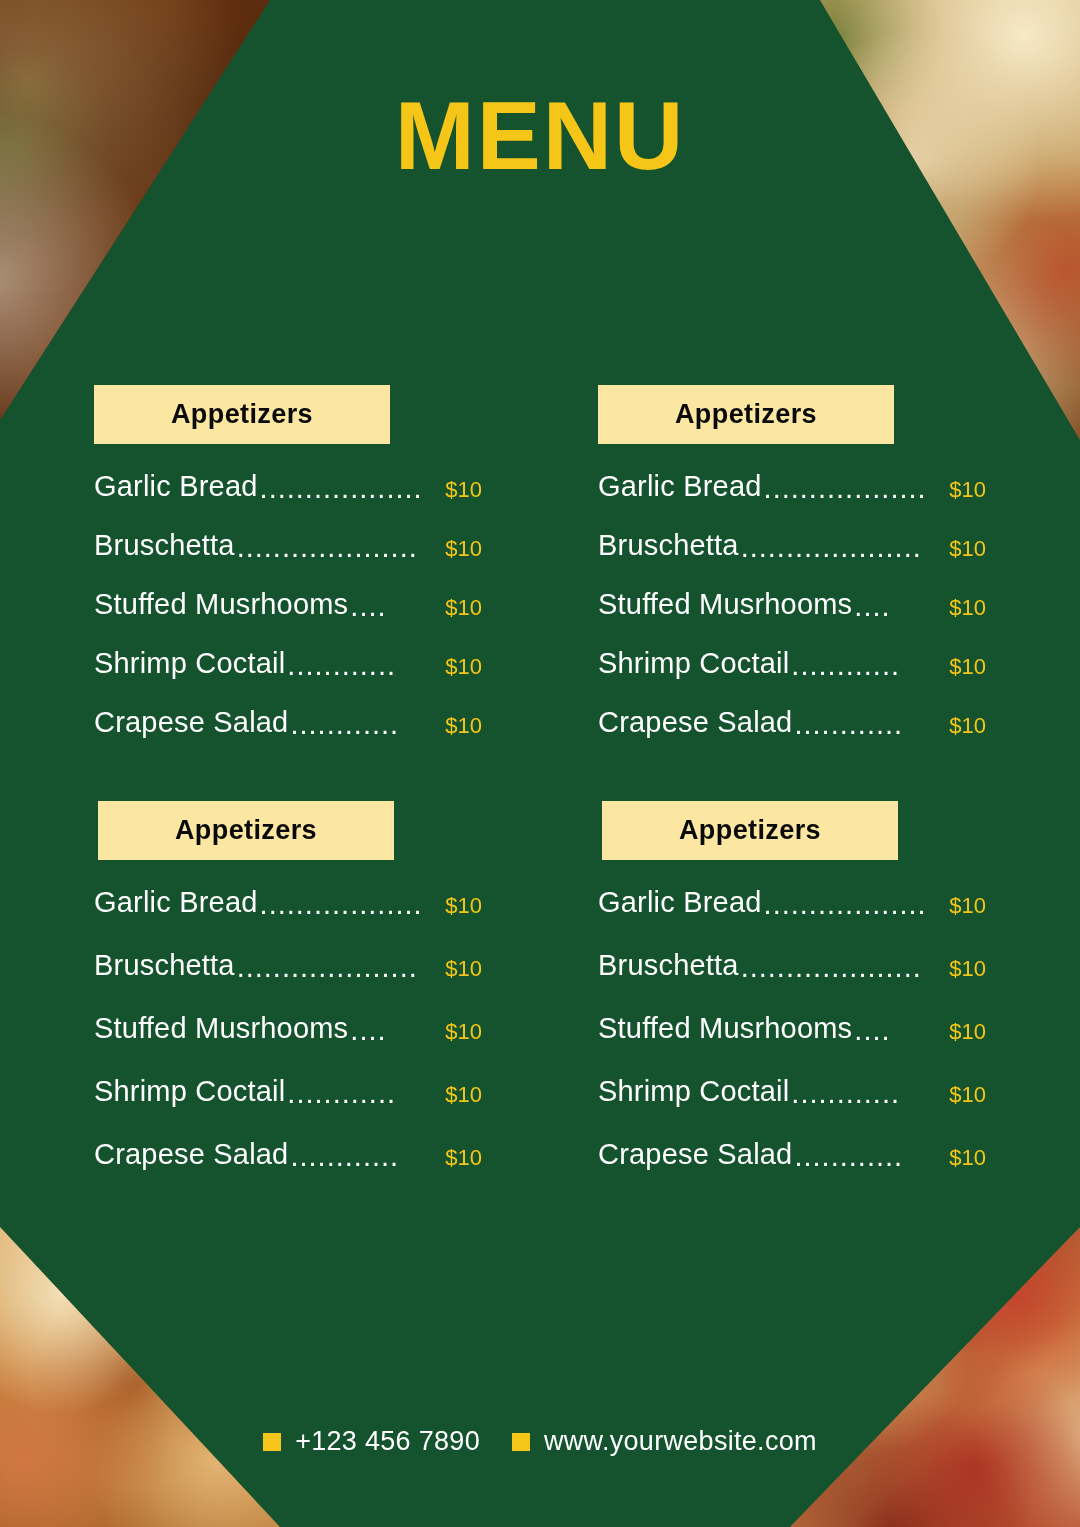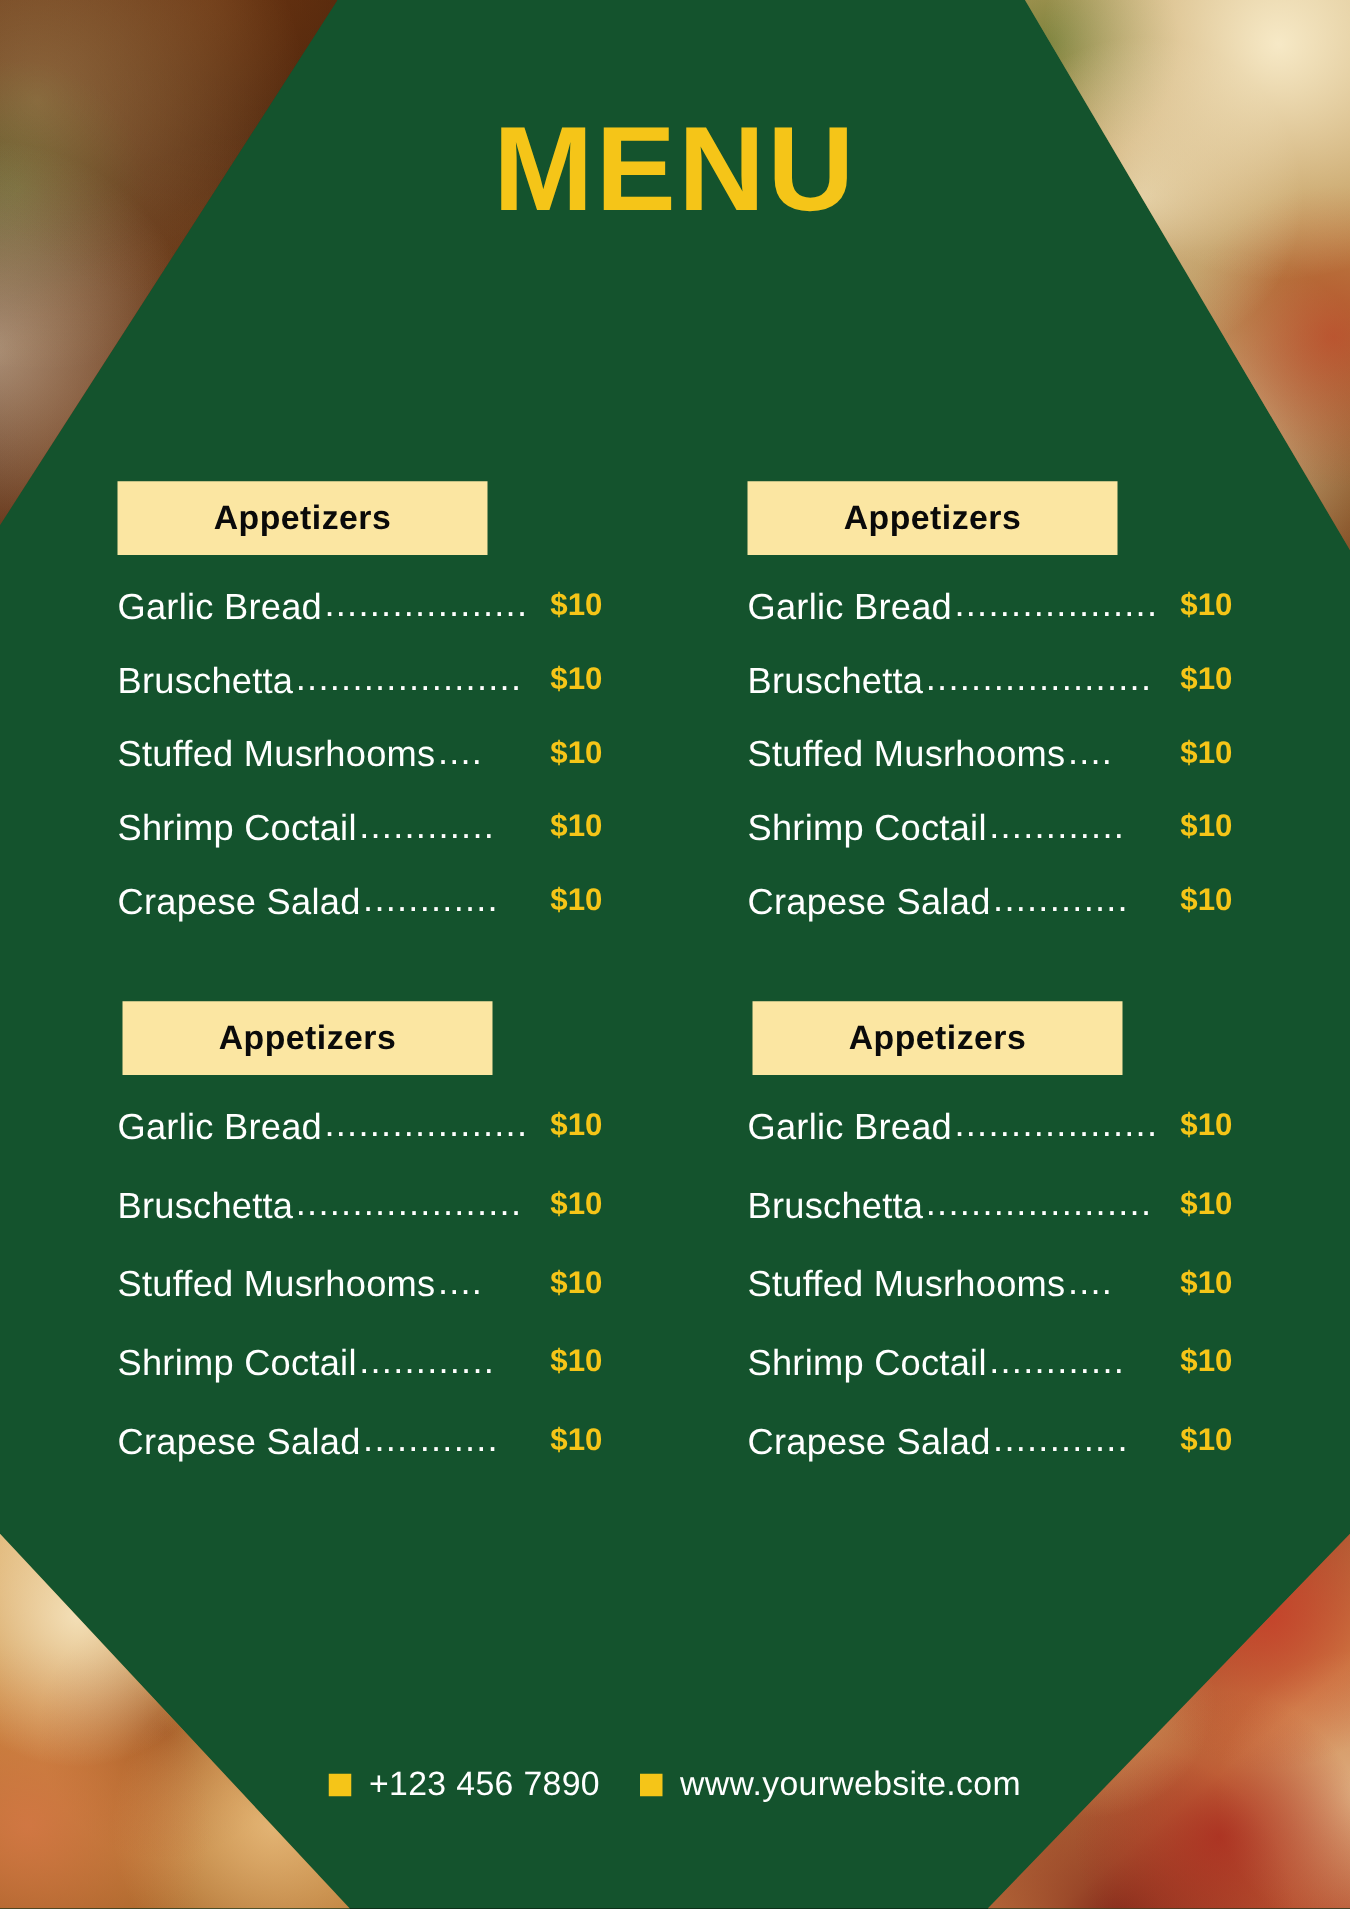--- a/index.html
+++ b/index.html
@@ -150,54 +150,54 @@
     padding: 14px 0;
     width: 296px;
     text-align: center;
     box-sizing: border-box;
   }
   .items {
     margin-top: 26px;
   }
   .item {
     display: flex;
-    align-items: flex-start;
+    align-items: flex-end;
     margin-bottom: 26px;
     white-space: nowrap;
   }
   .item-name {
     font-size: 29px;
     color: #ffffff;
     font-weight: 400;
     letter-spacing: .2px;
   }
   .dots {
     flex: 1;
     overflow: hidden;
     color: #ffffff;
     font-size: 29px;
     letter-spacing: 1px;
     margin-left: 2px;
     margin-right: 8px;
     line-height: 1;
   }
   .item-price {
-    font-size: 25px;
+    font-size: 22px;
     color: #F5C518;
-    font-weight: 700;
+    font-weight: 400;
   }
 
   
   .section.row2 .section-heading { margin-left: 4px; }
   .section.row2 .item { margin-bottom: 30px; }
 
   
   .footer {
     position: absolute;
-    bottom: 84px;
+    bottom: 70px;
     left: 0;
     width: 100%;
     display: flex;
     justify-content: center;
     align-items: flex-end;
     gap: 32px;
     z-index: 6;
   }
   .footer-item {
     display: flex;

